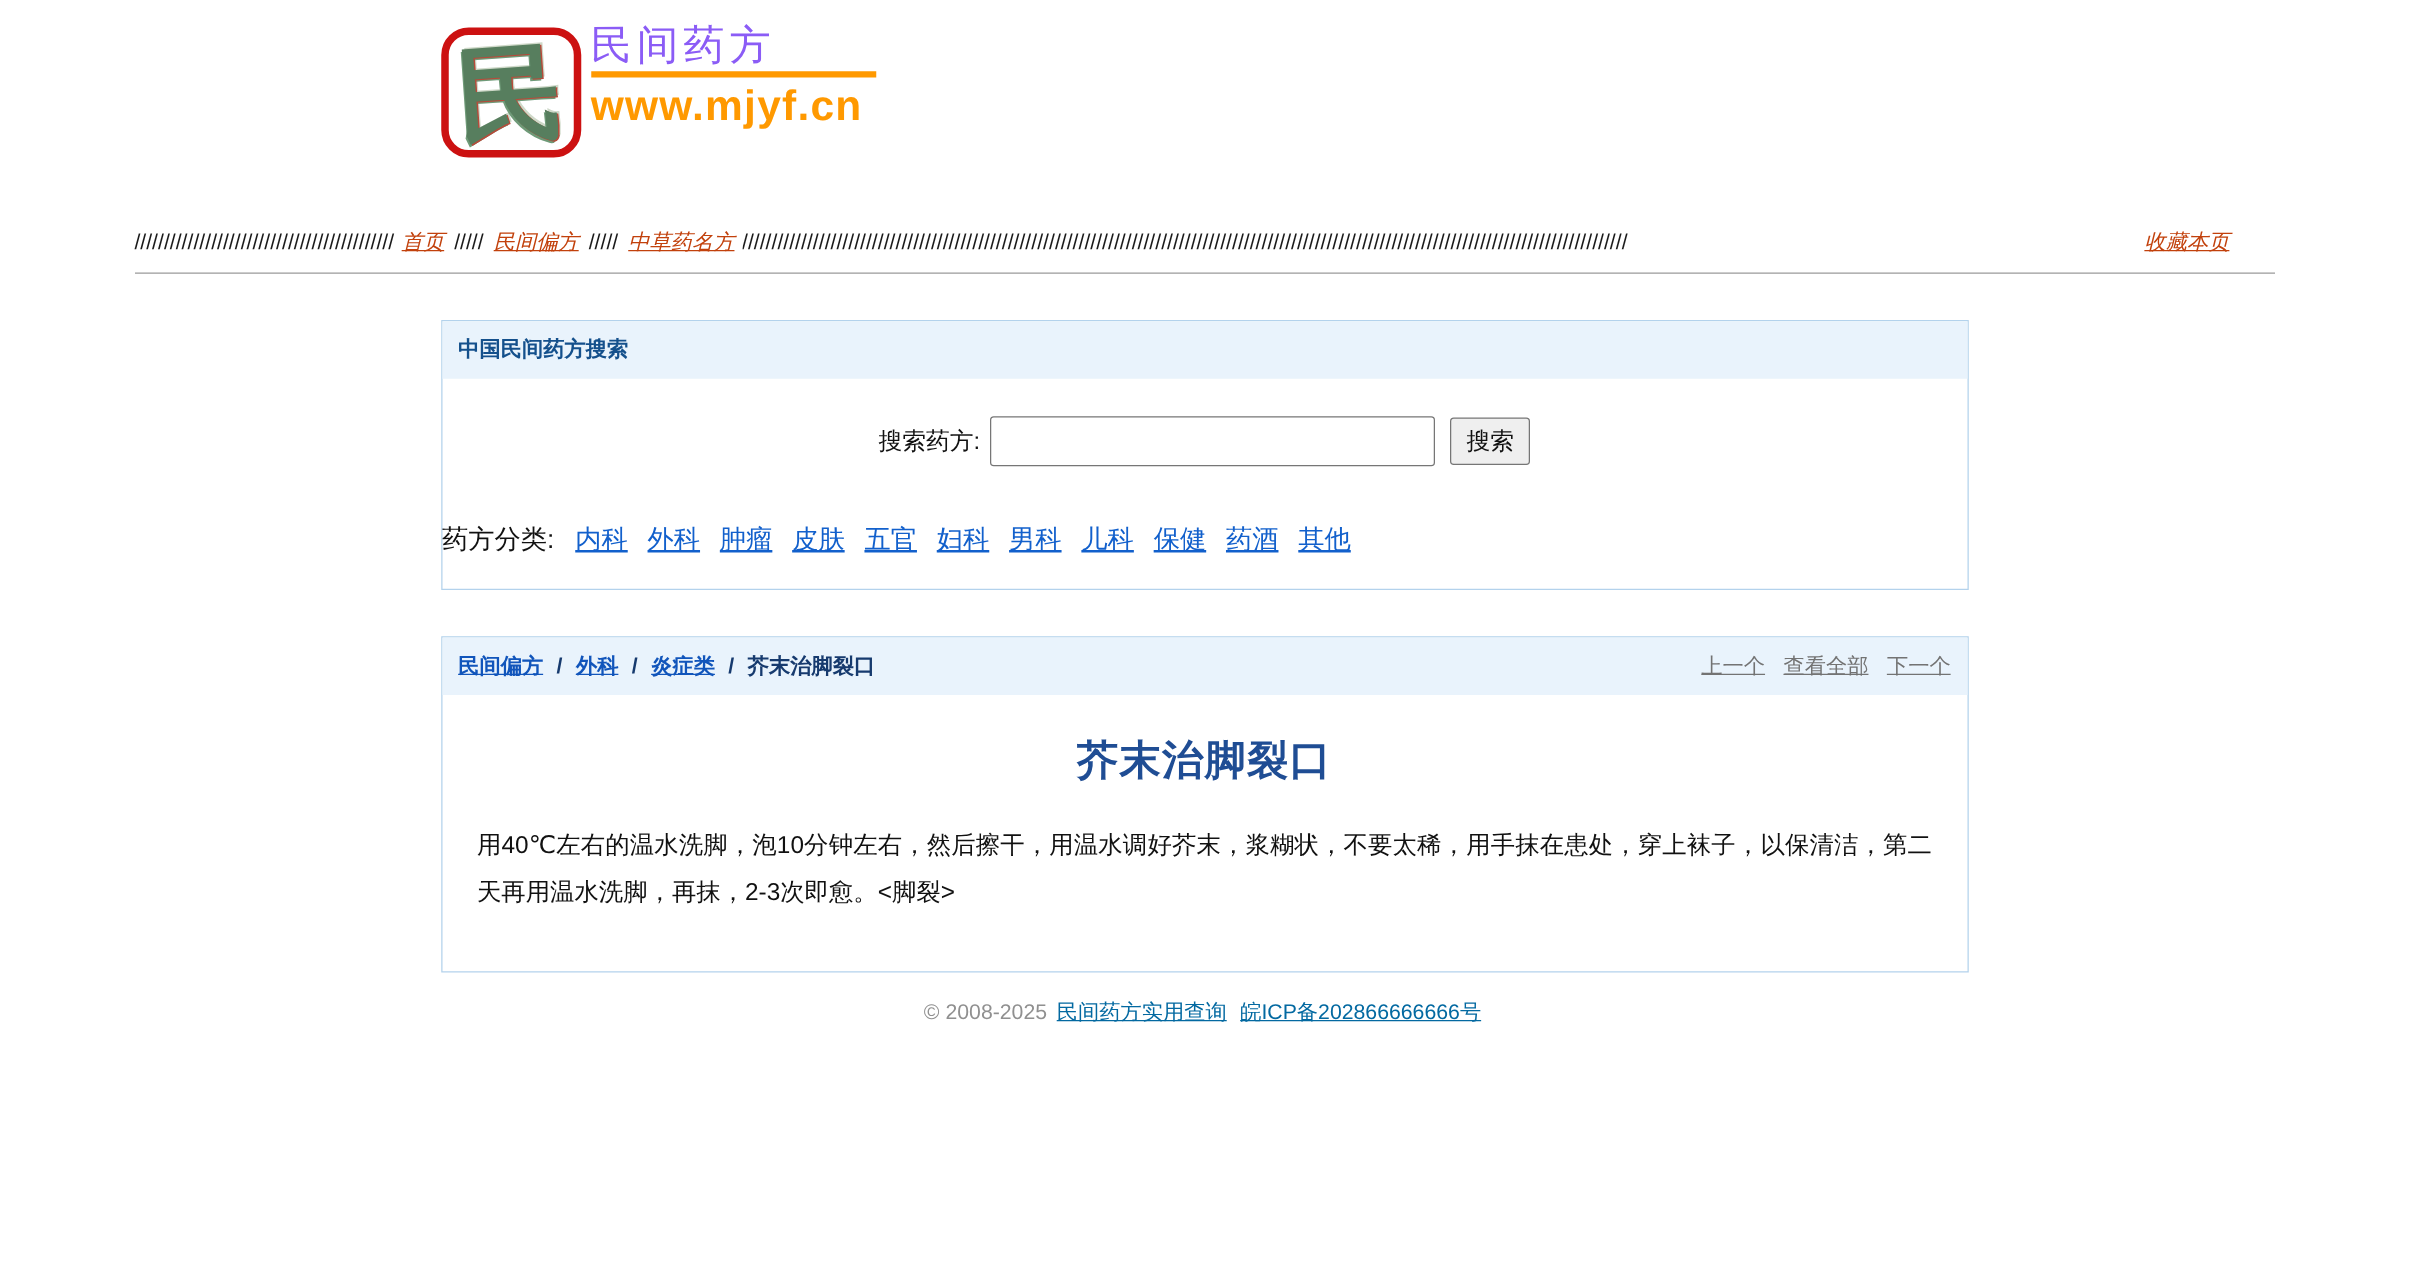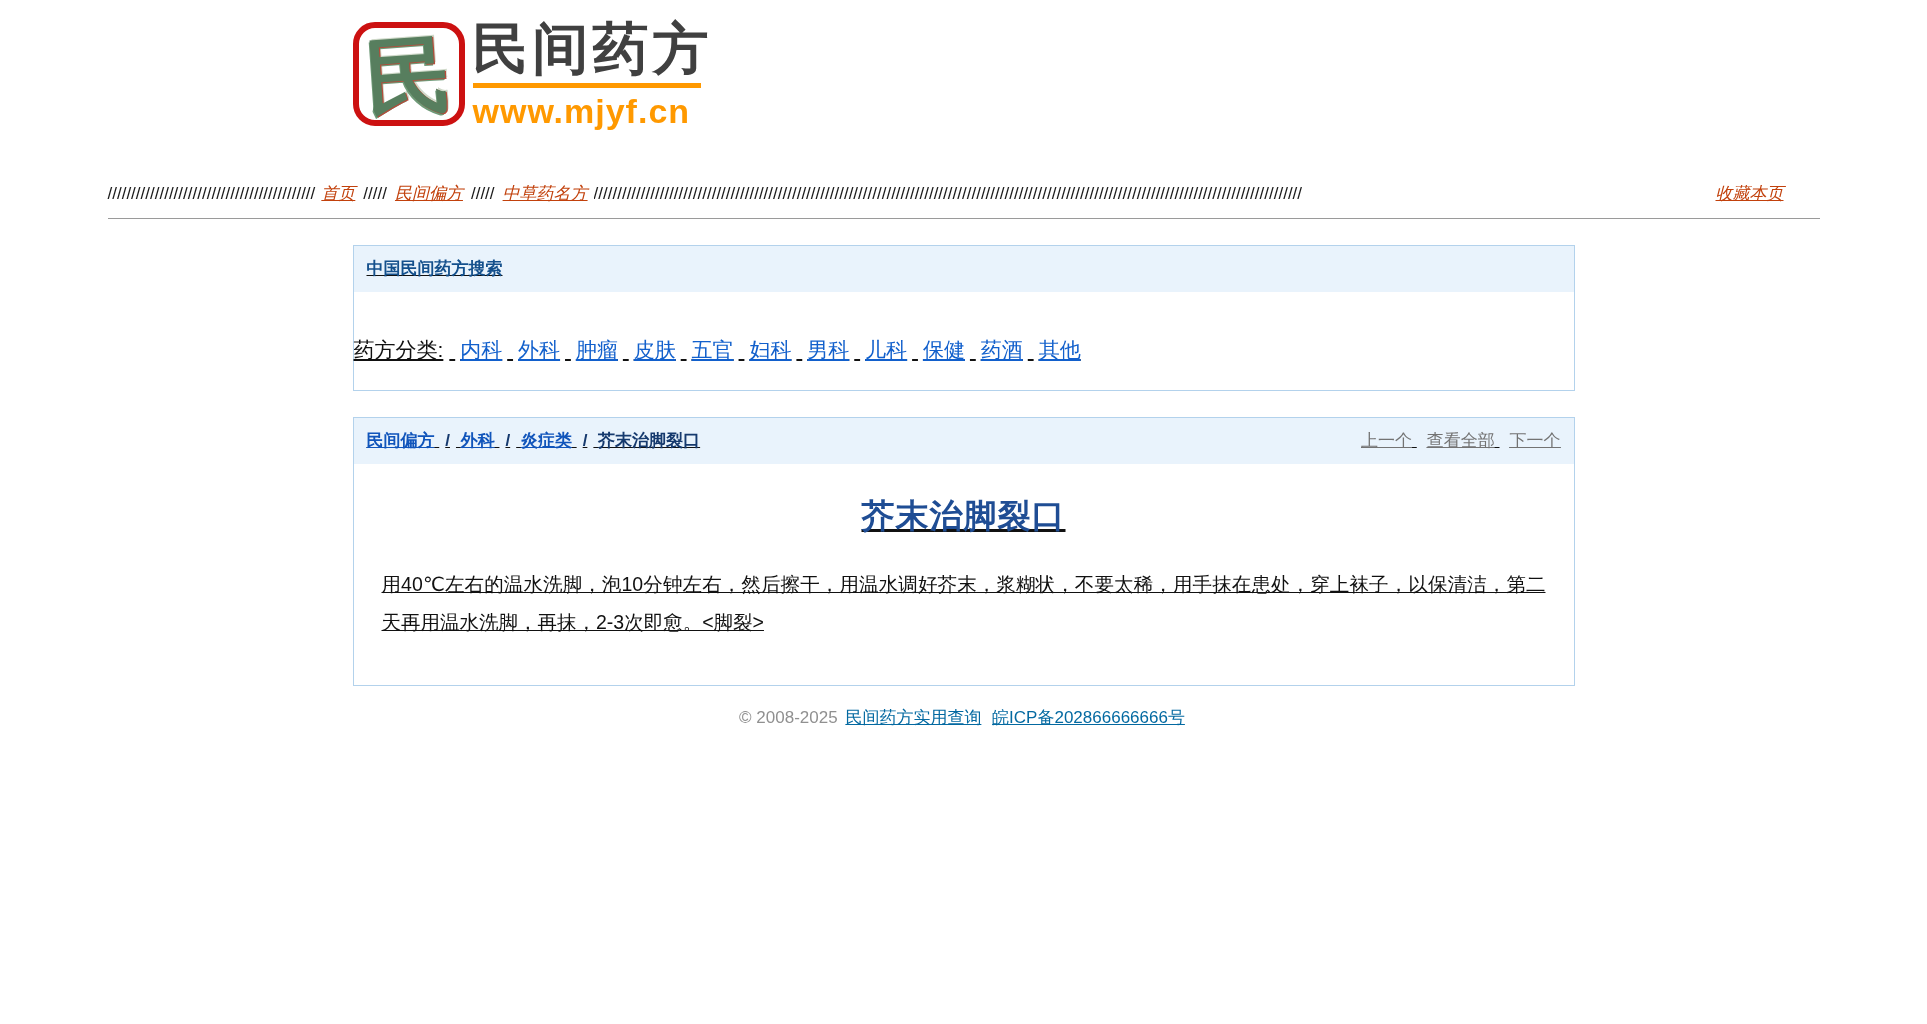--- a/index.html
+++ b/index.html
@@ -18,40 +18,40 @@
     background: #ffffff; overflow: hidden;
   }
   .logo-mark .mark-char {
     font-family: "DejaVu Serif", "Liberation Serif", serif;
     font-size: 86px; font-weight: 700; line-height: 1;
     color: #577e5e; transform: rotate(-4deg) translateY(2px);
     text-shadow: 1px 1px 0 #b84a3a, -1px 2px 0 #6f9a78, 2px -1px 0 #cfd9c9;
   }
   .logo-text { margin-left: 8px; padding-top: 2px; }
   .logo-title {
-    color: #404040; font-size: 56px; font-weight: 700; letter-spacing: 4px;
+    color: #8b5cf6; font-size: 33px; font-weight: 400; letter-spacing: 4px;
     line-height: 1.1;
   }
   .logo-rule { height: 5px; background: #ff9900; margin: 3px 0 4px 0; width: 228px; }
   .logo-url { color: #ff9900; font-size: 34px; font-weight: 600; letter-spacing: 1px; }
 
   
   .topnav {
     margin-top: 48px; padding-bottom: 13px; border-bottom: 1px solid #9a9a9a;
     display: flex; align-items: baseline; white-space: nowrap;
     font-size: 17px; color: #1a1a1a;
   }
   .slashes { letter-spacing: 0px; color: #1a1a1a; }
   .slashes.fill { flex: 1 1 auto; overflow: hidden; }
   .topnav a { color: #c2410c; text-decoration: underline; margin: 0 6px; font-style: italic; }
   .topnav .sep { margin: 0 2px; }
   .topnav .fav-link { margin-left: 48px; margin-right: 36px; }
 
   
-  .panel { width: 1222px; margin: 26px auto 0 auto; border: 1px solid #b3d2ec; background: #ffffff; text-decoration: underline; }
+  .panel { width: 1222px; margin: 37px auto 0 auto; border: 1px solid #b3d2ec; background: #ffffff; }
   .panel-header {
     background: #e9f3fc; height: 46px; line-height: 46px; padding: 0 13px;
     color: #14508c; font-weight: 700; font-size: 17px;
   }
 
   
   .search-row { margin-top: 30px; display: flex; justify-content: center; align-items: center; }
   .search-label { font-size: 19px; color: #111; margin-right: 8px; }
   .search-input {
     width: 356px; height: 40px; border: 1px solid #767676; border-radius: 3px;
@@ -114,20 +114,25 @@
     <span class="slashes sep">/////</span>
     <a href="#">民间偏方</a>
     <span class="slashes sep">/////</span>
     <a href="#">中草药名方</a>
     <span class="slashes fill">//////////////////////////////////////////////////////////////////////////////////////////////////////////////////////////////////////////////////////</span>
     <a href="#" class="fav-link">收藏本页</a>
   </nav>
 
   <section class="panel">
     <div class="panel-header">中国民间药方搜索</div>
+    <div class="search-row">
+      <label class="search-label">搜索药方:</label>
+      <input type="text" class="search-input" value="" style="">
+      <button class="search-button">搜索</button>
+    </div>
     <div class="cat-row">
       <span class="cat-label">药方分类:</span>
       <a href="#">内科</a>
       <a href="#">外科</a>
       <a href="#">肿瘤</a>
       <a href="#">皮肤</a>
       <a href="#">五官</a>
       <a href="#">妇科</a>
       <a href="#">男科</a>
       <a href="#">儿科</a>

